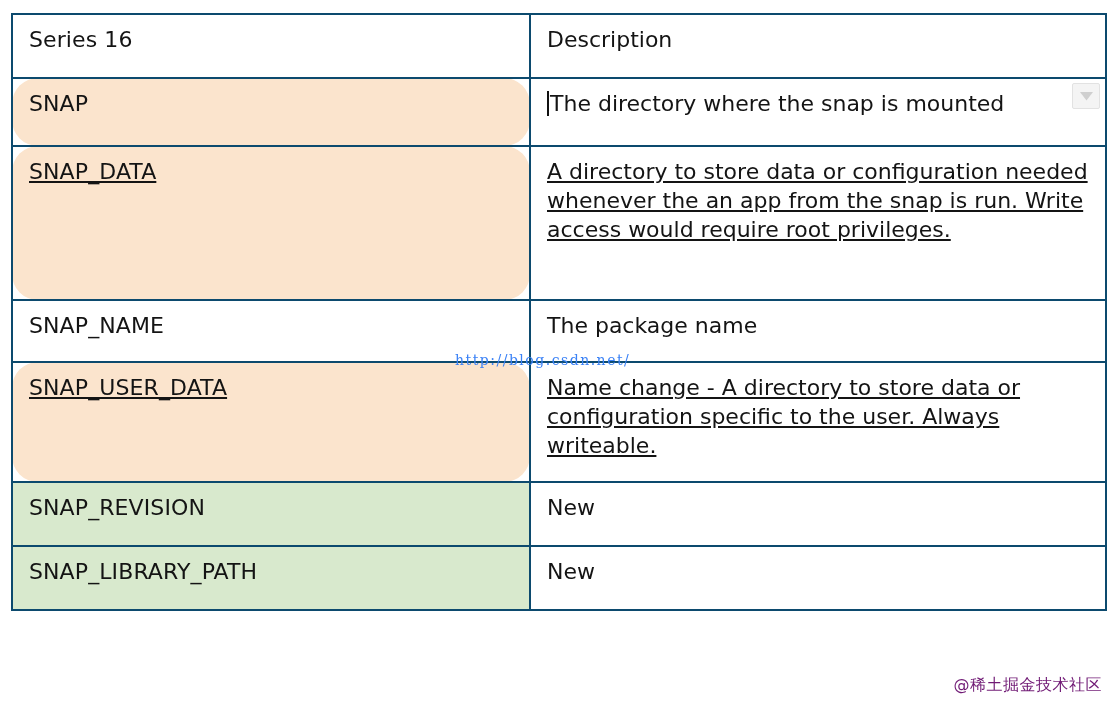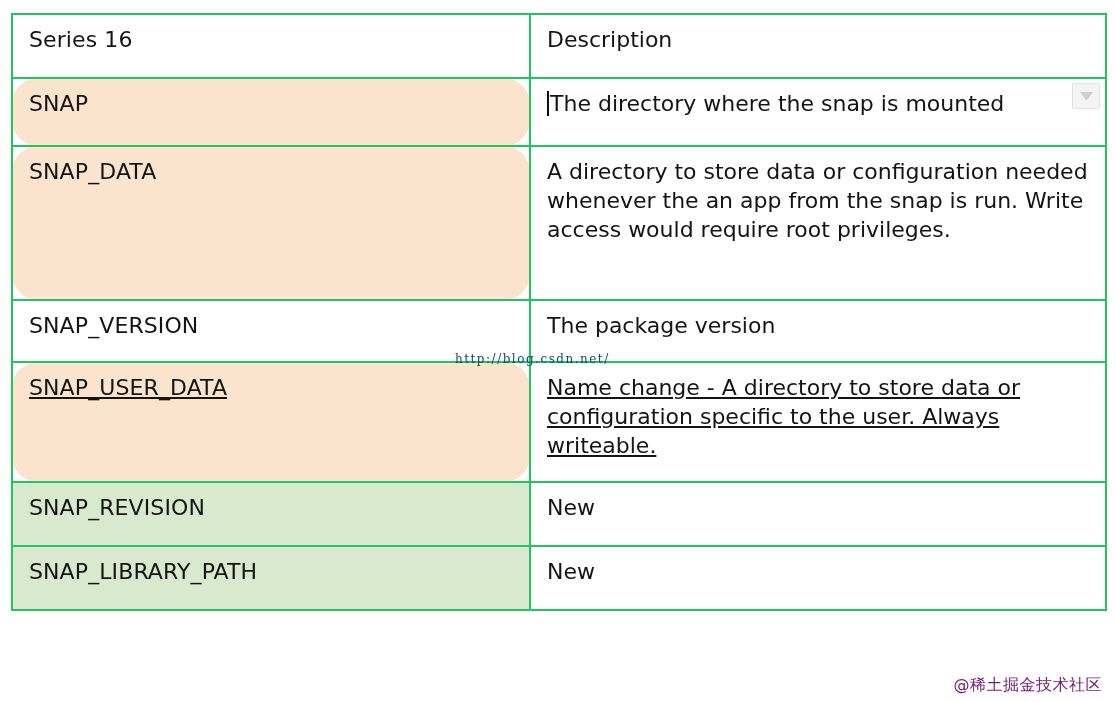--- a/index.html
+++ b/index.html
@@ -21,23 +21,23 @@
     height: 702px;
     background: #ffffff;
   }
 
   
   .wm-url {
     position: absolute;
     left: 455px;
     top: 352px;
     font-family: "DejaVu Serif", "Liberation Serif", serif;
-    font-size: 12px;
+    font-size: 14px;
     letter-spacing: 1.5px;
-    color: #0c4a6e;
+    color: #3b82f6;
     white-space: nowrap;
     pointer-events: none;
     z-index: 5;
   }
   .wm-brand {
     position: absolute;
     right: 14px;
     bottom: 6px;
     font-family: "DejaVu Sans", "Liberation Sans", sans-serif;
     font-size: 16px;
@@ -62,21 +62,21 @@
     table-layout: fixed;
     width: 1094px;
     background: #ffffff;
   }
 
   table.env-table col.c-name { width: 518px; }
   table.env-table col.c-desc { width: 576px; }
 
   table.env-table th,
   table.env-table td {
-    border: 2px solid #22c55e;
+    border: 2px solid #0c4a6e;
     vertical-align: top;
     padding: 10px 14px 12px 16px;
     font-size: 22px;
     line-height: 1.32;
     font-weight: 400;
     text-align: left;
     color: #141414;
     background: #ffffff;
   }
 
@@ -90,21 +90,21 @@
   }
 
   
   .fill-peach { background: #fbe4cd !important; border-radius: 26px; }
   .fill-green { background: #d8e9cd !important; }
   .fill-white { background: #ffffff !important; }
 
   
   tr.r-header td, tr.r-header th { height: 40px; }
   tr.r-snap td { height: 44px; }
-  tr.r-data td { height: 130px; }
+  tr.r-data td { height: 130px; text-decoration: underline; }
   tr.r-name td { height: 38px; }
   tr.r-version td { height: 38px; }
   tr.r-arch td { height: 38px; }
   tr.r-user td { height: 96px; text-decoration: underline; }
   tr.r-rev td { height: 40px; }
   tr.r-lib td { height: 40px; }
 
   
   .caret {
     display: inline-block;
@@ -168,25 +168,25 @@
               </svg>
             </div>
           </td>
         </tr>
 
         <tr class="r-data">
           <td class="name-cell fill-peach">SNAP_DATA</td>
           <td class="desc-cell fill-white">A directory to store data or configuration needed whenever the an app from the snap is run. Write access would require root privileges.</td>
         </tr>
 
-
-        <tr class="r-version">
-          <td class="name-cell fill-white">SNAP_VERSION</td>
-          <td class="desc-cell fill-white">The package version</td>
-        </tr>
+        <tr class="r-name">
+          <td class="name-cell fill-white">SNAP_NAME</td>
+          <td class="desc-cell fill-white">The package name</td>
+        </tr>
+
 
 
         <tr class="r-user">
           <td class="name-cell fill-peach">SNAP_USER_DATA</td>
           <td class="desc-cell fill-white">Name change - A directory to store data or configuration specific to the user. Always writeable.</td>
         </tr>
 
         <tr class="r-rev">
           <td class="name-cell fill-green">SNAP_REVISION</td>
           <td class="desc-cell fill-white">New</td>

